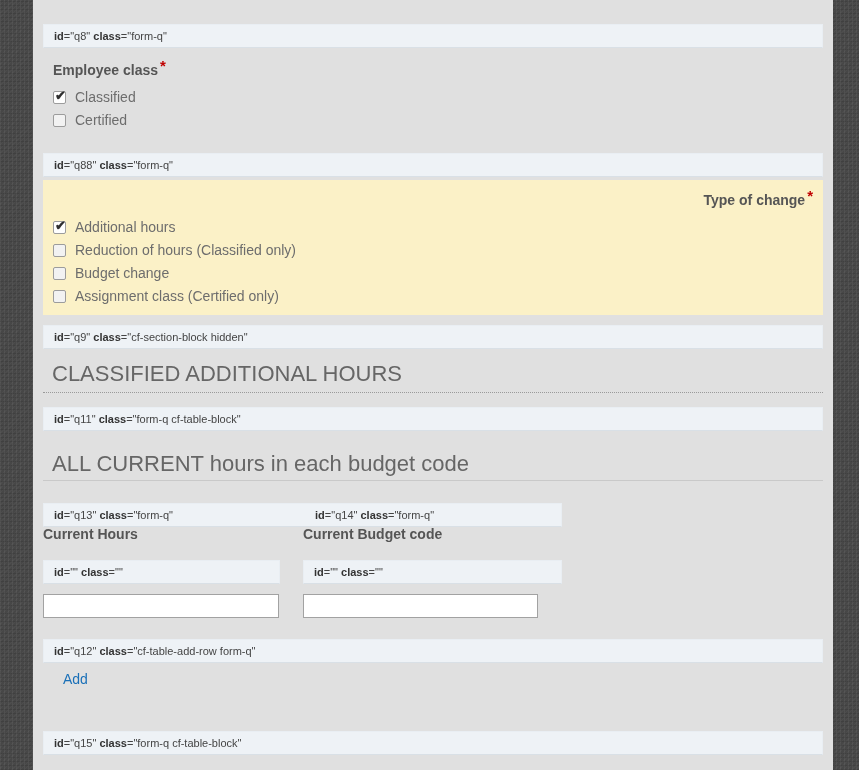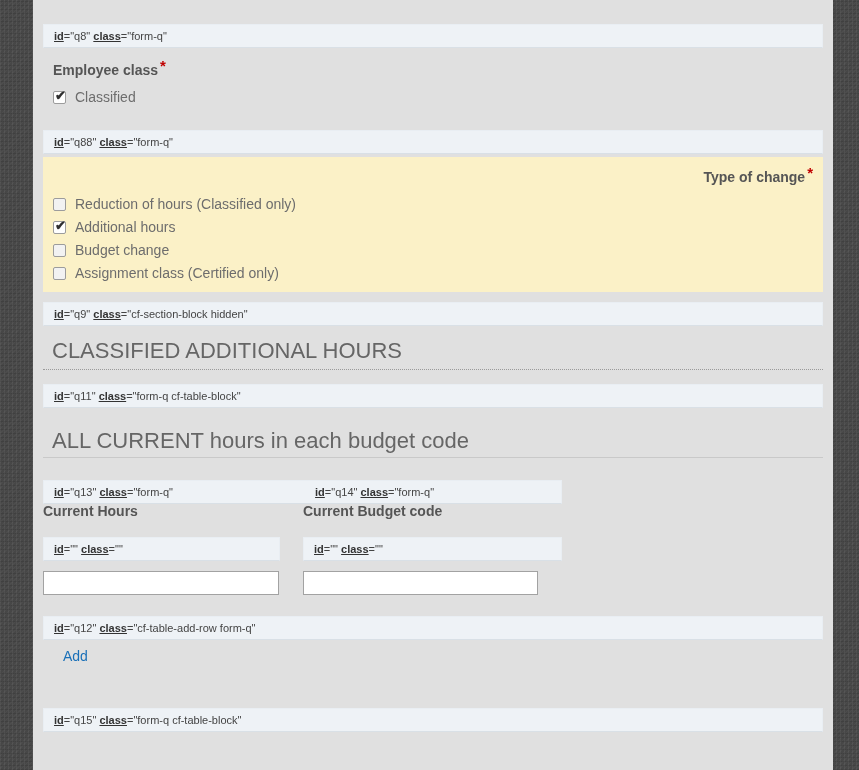--- a/index.html
+++ b/index.html
@@ -20,21 +20,21 @@
   .page{
     position:absolute;left:33px;top:0;width:800px;height:770px;
     background:var(--pagebg);
   }
   .inner{padding:0 10px;}
   .code-bar{
     height:24px;line-height:22px;background:var(--barbg);
     border:1px solid #e9eef3;border-bottom-color:var(--barborder);
     font-size:11px;color:#444;padding:0 10px;white-space:nowrap;overflow:hidden;
   }
-  .code-bar b{color:#333;text-decoration:underline;}
+  .code-bar b{color:#333;}
   .code-bar .grp1{display:inline-block;width:258px;}
   .mt24{margin-top:24px;} .mt25{margin-top:25px;} .mt10{margin-top:10px;}
   .mt14{margin-top:14px;} .mt22{margin-top:22px;} .mt21{margin-top:21px;}
   .mt43{margin-top:43px;}
   .q-section{padding:10px 0 0 10px;}
   .q-title{font-size:14px;font-weight:bold;color:#555;line-height:16px;margin-bottom:12px;}
   .req{color:var(--required);font-weight:bold;font-size:15px;vertical-align:4px;margin-left:2px;}
   .cb-row{display:flex;align-items:center;margin-bottom:8px;font-size:14px;color:#6d6d6d;line-height:15px;}
   .cb{
     width:13px;height:13px;border:1px solid #9c9c9c;border-radius:2px;
@@ -87,40 +87,44 @@
 
     
     <div class="q-section">
       <div class="q-title">
         <span>Employee class</span><span class="req">*</span>
       </div>
       <div class="cb-row">
         <span class="cb checked"></span>
         <span>Classified</span>
       </div>
+      <div class="cb-row">
+        <span class="cb"></span>
+        <span>Certified</span>
+      </div>
     </div>
 
     
     <div class="code-bar mt25">
       <b>id</b><span>="q88"</span>
       <b>class</b><span>="form-q"</span>
     </div>
 
     
     <div class="highlight-block">
       <div class="q-title">
         <span>Type of change</span><span class="req">*</span>
       </div>
       <div class="cb-row">
+        <span class="cb checked"></span>
+        <span>Additional hours</span>
+      </div>
+      <div class="cb-row">
         <span class="cb"></span>
         <span>Reduction of hours (Classified only)</span>
-      </div>
-      <div class="cb-row">
-        <span class="cb checked"></span>
-        <span>Additional hours</span>
       </div>
       <div class="cb-row">
         <span class="cb"></span>
         <span>Budget change</span>
       </div>
       <div class="cb-row">
         <span class="cb"></span>
         <span>Assignment class (Certified only)</span>
       </div>
     </div>

